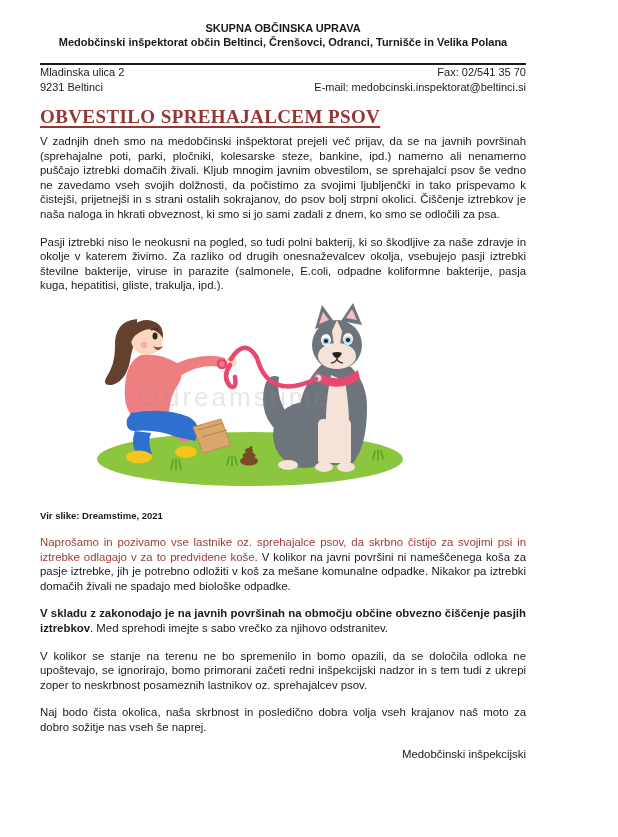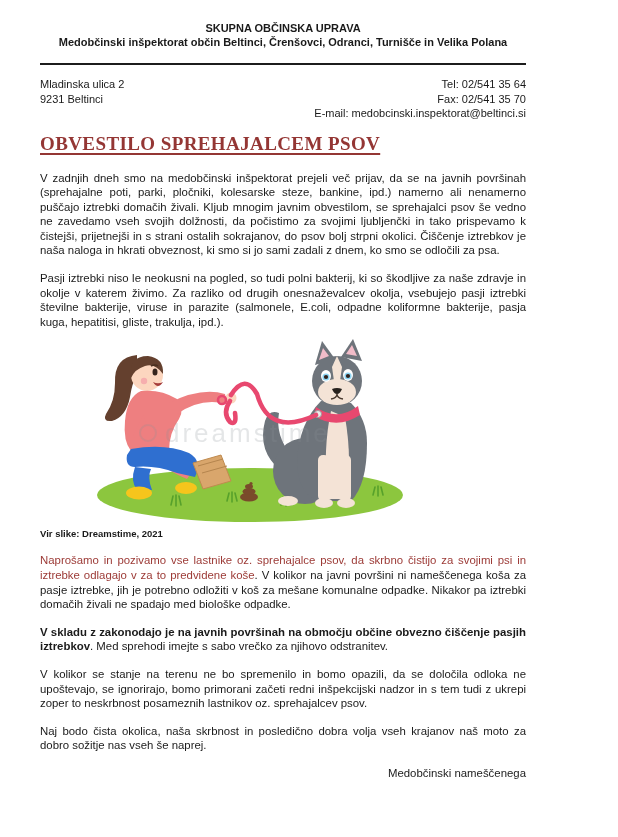--- a/index.html
+++ b/index.html
@@ -8,36 +8,36 @@
     width:566px;height:837px;
     background:#ffffff;
     overflow:hidden;
     font-family:"Liberation Sans","DejaVu Sans",sans-serif;
     color:#1a1a1a;
     box-sizing:border-box;
     padding:21px 40px 0 40px;
   }
   .hdr{ text-align:center; font-weight:bold; font-size:11px; line-height:14px; }
   .rule{ border:none; border-top:2.5px solid var(--c-rule,#1c1c1c); margin:14px 0 0 0; }
-  .contact{ display:flex; justify-content:space-between; margin-top:12px; font-size:11px; line-height:14.5px; }
+  .contact{ display:flex; justify-content:space-between; margin-top:0; font-size:11px; line-height:14.5px; }
   .contact .right{ text-align:right; }
   .date{ margin-top:13px; font-size:11px; line-height:14.5px; }
   .doc-title{
     margin:12px 0 0 0; text-align:left;
     font-family:"Liberation Serif","DejaVu Serif",serif;
     font-size:19px; font-weight:bold; letter-spacing:0.4px;
     color:var(--c-title,#943634);
     text-decoration:underline; text-underline-offset:3px; text-decoration-thickness:1.5px;
   }
   p.body-par{ margin:13px 0 0 0; font-size:11.4px; line-height:14.6px; text-align:justify; }
-  p.first-par{ margin-top:16px; }
+  p.first-par{ margin-top:6px; }
   .lead-red{ font-weight:normal; color:var(--c-emphasis,#9c3a36); }
   .lead-bold{ font-weight:bold; }
   figure.illu{ margin:10px 0 0 45px; padding:0; width:340px; height:185px; }
-  .caption{ margin-top:4px; font-size:9.5px; font-weight:bold; line-height:12px; }
+  .caption{ margin-top:22px; font-size:9.5px; font-weight:bold; line-height:12px; }
   .signature{ margin-top:14px; text-align:right; font-size:11.4px; }
   
   .f-grass{fill:var(--c-grass,#8cc63e)} .s-grassd{stroke:var(--c-grass-dark,#57a12b)}
   .f-gray{fill:var(--c-dog-gray,#6e747b)} .f-cream{fill:var(--c-dog-cream,#f4e3d6)}
   .f-pink{fill:var(--c-leash-pink,#e8486f)} .s-pink{stroke:var(--c-leash-pink,#e8486f)}
   .f-earpink{fill:var(--c-ear-pink,#f2bcc9)}
   .f-sweater{fill:var(--c-sweater-pink,#ee7f80)} .f-jeans{fill:var(--c-jeans-blue,#2f6fd0)}
   .f-shoe{fill:var(--c-shoe-yellow,#f6c51c)} .f-hair{fill:var(--c-hair-brown,#64402e)}
   .f-skin{fill:var(--c-skin,#fcd6bf)} .f-poop{fill:var(--c-poop-brown,#7a4a2b)}
   .wm{ fill:#8a9096; opacity:0.22; font-family:"Liberation Sans",sans-serif; letter-spacing:3px; }
@@ -53,21 +53,20 @@
   </div>
 
   <hr class="rule">
 
   <div class="contact">
     <div class="left">
       <div>Mladinska ulica 2</div>
       <div>9231 Beltinci</div>
     </div>
     <div class="right">
-      <div>Tel: 02/541 35 64</div>
       <div>Fax: 02/541 35 70</div>
       <div>E-mail: medobcinski.inspektorat@beltinci.si</div>
     </div>
   </div>
 
 
   <h1 class="doc-title">OBVESTILO SPREHAJALCEM PSOV</h1>
 
   <p class="body-par first-par">V zadnjih dneh smo na medobčinski inšpektorat prejeli več prijav, da se na javnih površinah (sprehajalne poti, parki, pločniki, kolesarske steze, bankine, ipd.) namerno ali nenamerno puščajo iztrebki domačih živali. Kljub mnogim javnim obvestilom, se sprehajalci psov še vedno ne zavedamo vseh svojih dolžnosti, da počistimo za svojimi ljubljenčki in tako prispevamo k čistejši, prijetnejši in s strani ostalih sokrajanov, do psov bolj strpni okolici. Čiščenje iztrebkov je naša naloga in hkrati obveznost, ki smo si jo sami zadali z dnem, ko smo se odločili za psa.</p>
 
@@ -156,15 +155,15 @@
   <div class="caption">Vir slike: Dreamstime, 2021</div>
 
   <p class="body-par"><span class="lead-red">Naprošamo in pozivamo vse lastnike oz. sprehajalce psov, da skrbno čistijo za svojimi psi in iztrebke odlagajo v za to predvidene koše</span><span>. V kolikor na javni površini ni nameščenega koša za pasje iztrebke, jih je potrebno odložiti v koš za mešane komunalne odpadke. Nikakor pa iztrebki domačih živali ne spadajo med biološke odpadke.</span></p>
 
   <p class="body-par"><span class="lead-bold">V skladu z zakonodajo je na javnih površinah na območju občine obvezno čiščenje pasjih iztrebkov</span><span>. Med sprehodi imejte s sabo vrečko za njihovo odstranitev.</span></p>
 
   <p class="body-par">V kolikor se stanje na terenu ne bo spremenilo in bomo opazili, da se določila odloka ne upoštevajo, se ignorirajo, bomo primorani začeti redni inšpekcijski nadzor in s tem tudi z ukrepi zoper to neskrbnost posameznih lastnikov oz. sprehajalcev psov.</p>
 
   <p class="body-par">Naj bodo čista okolica, naša skrbnost in posledično dobra volja vseh krajanov naš moto za dobro sožitje nas vseh še naprej.</p>
 
-  <div class="signature">Medobčinski nameščenega</div>
+  <div class="signature">Medobčinski inšpekcijski</div>
 
 </div>
 
 </body></html>

